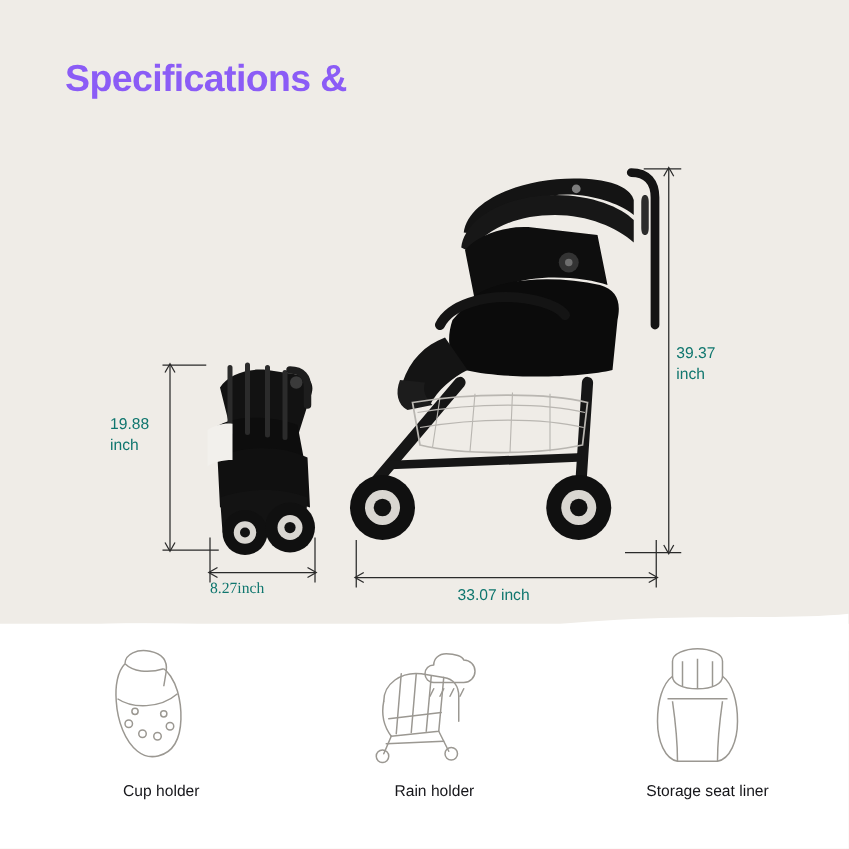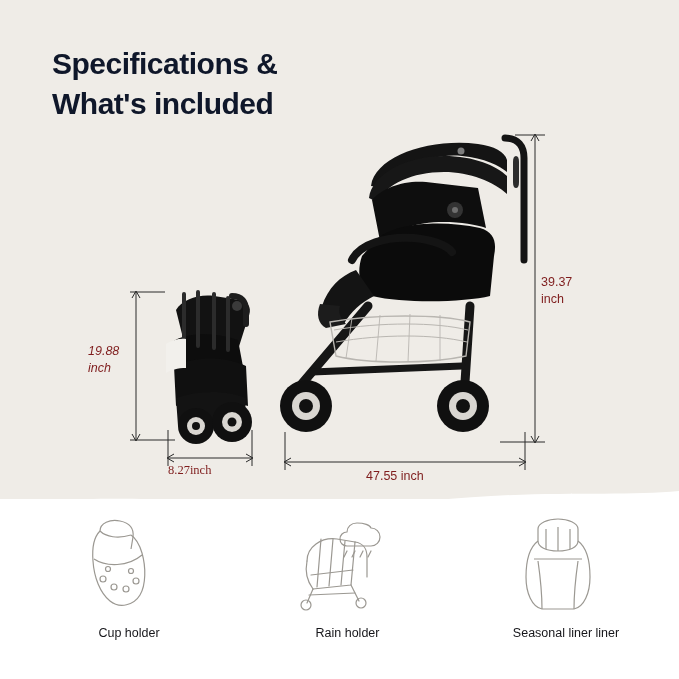--- a/index.html
+++ b/index.html
@@ -22,21 +22,21 @@
   
   #title-block {
     position: absolute;
     left: 52px;
     top: 44px;
     width: 400px;
   }
   #title-block .line {
     font-size: 30px;
     font-weight: bold;
-    color: #0f172a;
+    color: #8b5cf6;
     letter-spacing: -0.5px;
     line-height: 1.32;
     white-space: nowrap;
   }
   
   #bottom-band {
     position: absolute;
     left: 0;
     bottom: 0;
     width: 679px;
@@ -56,26 +56,26 @@
     position: absolute;
     left: 0;
     top: 110px;
     width: 679px;
     height: 390px;
   }
   
   .dim-label {
     position: absolute;
     font-size: 12.5px;
-    color: #7f1d1d;
+    color: #0f766e;
     line-height: 1.35;
     white-space: pre-line;
   }
   #dim-height-label { left: 541px; top: 274px; }
-  #dim-folded-height-label { left: 88px; top: 343px; font-style: italic; }
+  #dim-folded-height-label { left: 88px; top: 331px; }
   #dim-folded-width-label { left: 168px; top: 462px; font-family: Liberation Serif, serif; }
   #dim-length-label { left: 366px; top: 468px; }
 
   
   #accessories {
     position: absolute;
     left: 0;
     bottom: 0;
     width: 679px;
     height: 168px;
@@ -106,21 +106,20 @@
     margin-left: 16px;
   }
 </style>
 </head>
 <body>
 
 <div id="page">
 
   <div id="title-block">
     <div class="line">Specifications &amp;</div>
-    <div class="line">What's included</div>
   </div>
 
   <div id="bottom-band"></div>
   <div id="band-curve">
     <svg width="679" height="40" viewBox="0 0 679 40" preserveAspectRatio="none">
       <path d="M0,40 L0,26 C120,4 300,34 430,20 C540,8 620,16 679,10 L679,40 Z" fill="#ffffff"></path>
     </svg>
   </div>
 
   <div id="illustration">
@@ -219,21 +218,21 @@
         <circle cx="232" cy="312" r="4.5" fill="#111"></circle>
       </g>
     </svg>
   </div>
 
   <div class="dim-label" id="dim-height-label">39.37
 inch</div>
   <div class="dim-label" id="dim-folded-height-label">19.88
 inch</div>
   <div class="dim-label" id="dim-folded-width-label">8.27inch</div>
-  <div class="dim-label" id="dim-length-label">47.55 inch</div>
+  <div class="dim-label" id="dim-length-label">33.07 inch</div>
 
   <div id="accessories">
 
     <div class="accessory">
       <div class="art">
         <svg width="90" height="100" viewBox="0 0 90 100">
           <g fill="none" stroke="#9b9892" stroke-width="1.2" stroke-linejoin="round">
             <path d="M24,16 C24,8 34,4 44,6 C54,8 58,14 57,22 L55,34"></path>
             <path d="M24,16 C18,22 16,34 17,46 C18,62 24,78 34,86 C44,94 58,90 64,80 C70,70 70,52 66,38 C63,28 58,22 55,20"></path>
             <path d="M24,16 C30,22 42,24 55,20"></path>
@@ -279,19 +278,19 @@
         <svg width="100" height="100" viewBox="0 0 100 100">
           <g fill="none" stroke="#9b9892" stroke-width="1.2" stroke-linejoin="round">
             <path d="M30,14 C30,8 40,4 50,4 C60,4 70,8 70,14 L70,26 C70,32 62,36 50,36 C38,36 30,32 30,26 Z"></path>
             <path d="M30,26 C22,32 18,46 18,62 C18,78 24,92 34,94 L66,94 C76,92 82,78 82,62 C82,46 78,32 70,26"></path>
             <path d="M38,14 L38,34 M50,12 L50,36 M62,14 L62,34"></path>
             <path d="M26,44 L74,44"></path>
             <path d="M34,94 C34,80 32,60 30,46 M66,94 C66,80 68,60 70,46"></path>
           </g>
         </svg>
       </div>
-      <div class="caption">Seasonal liner liner</div>
+      <div class="caption">Storage seat liner</div>
     </div>
 
 
   </div>
 
 </div>
 
 </body></html>

